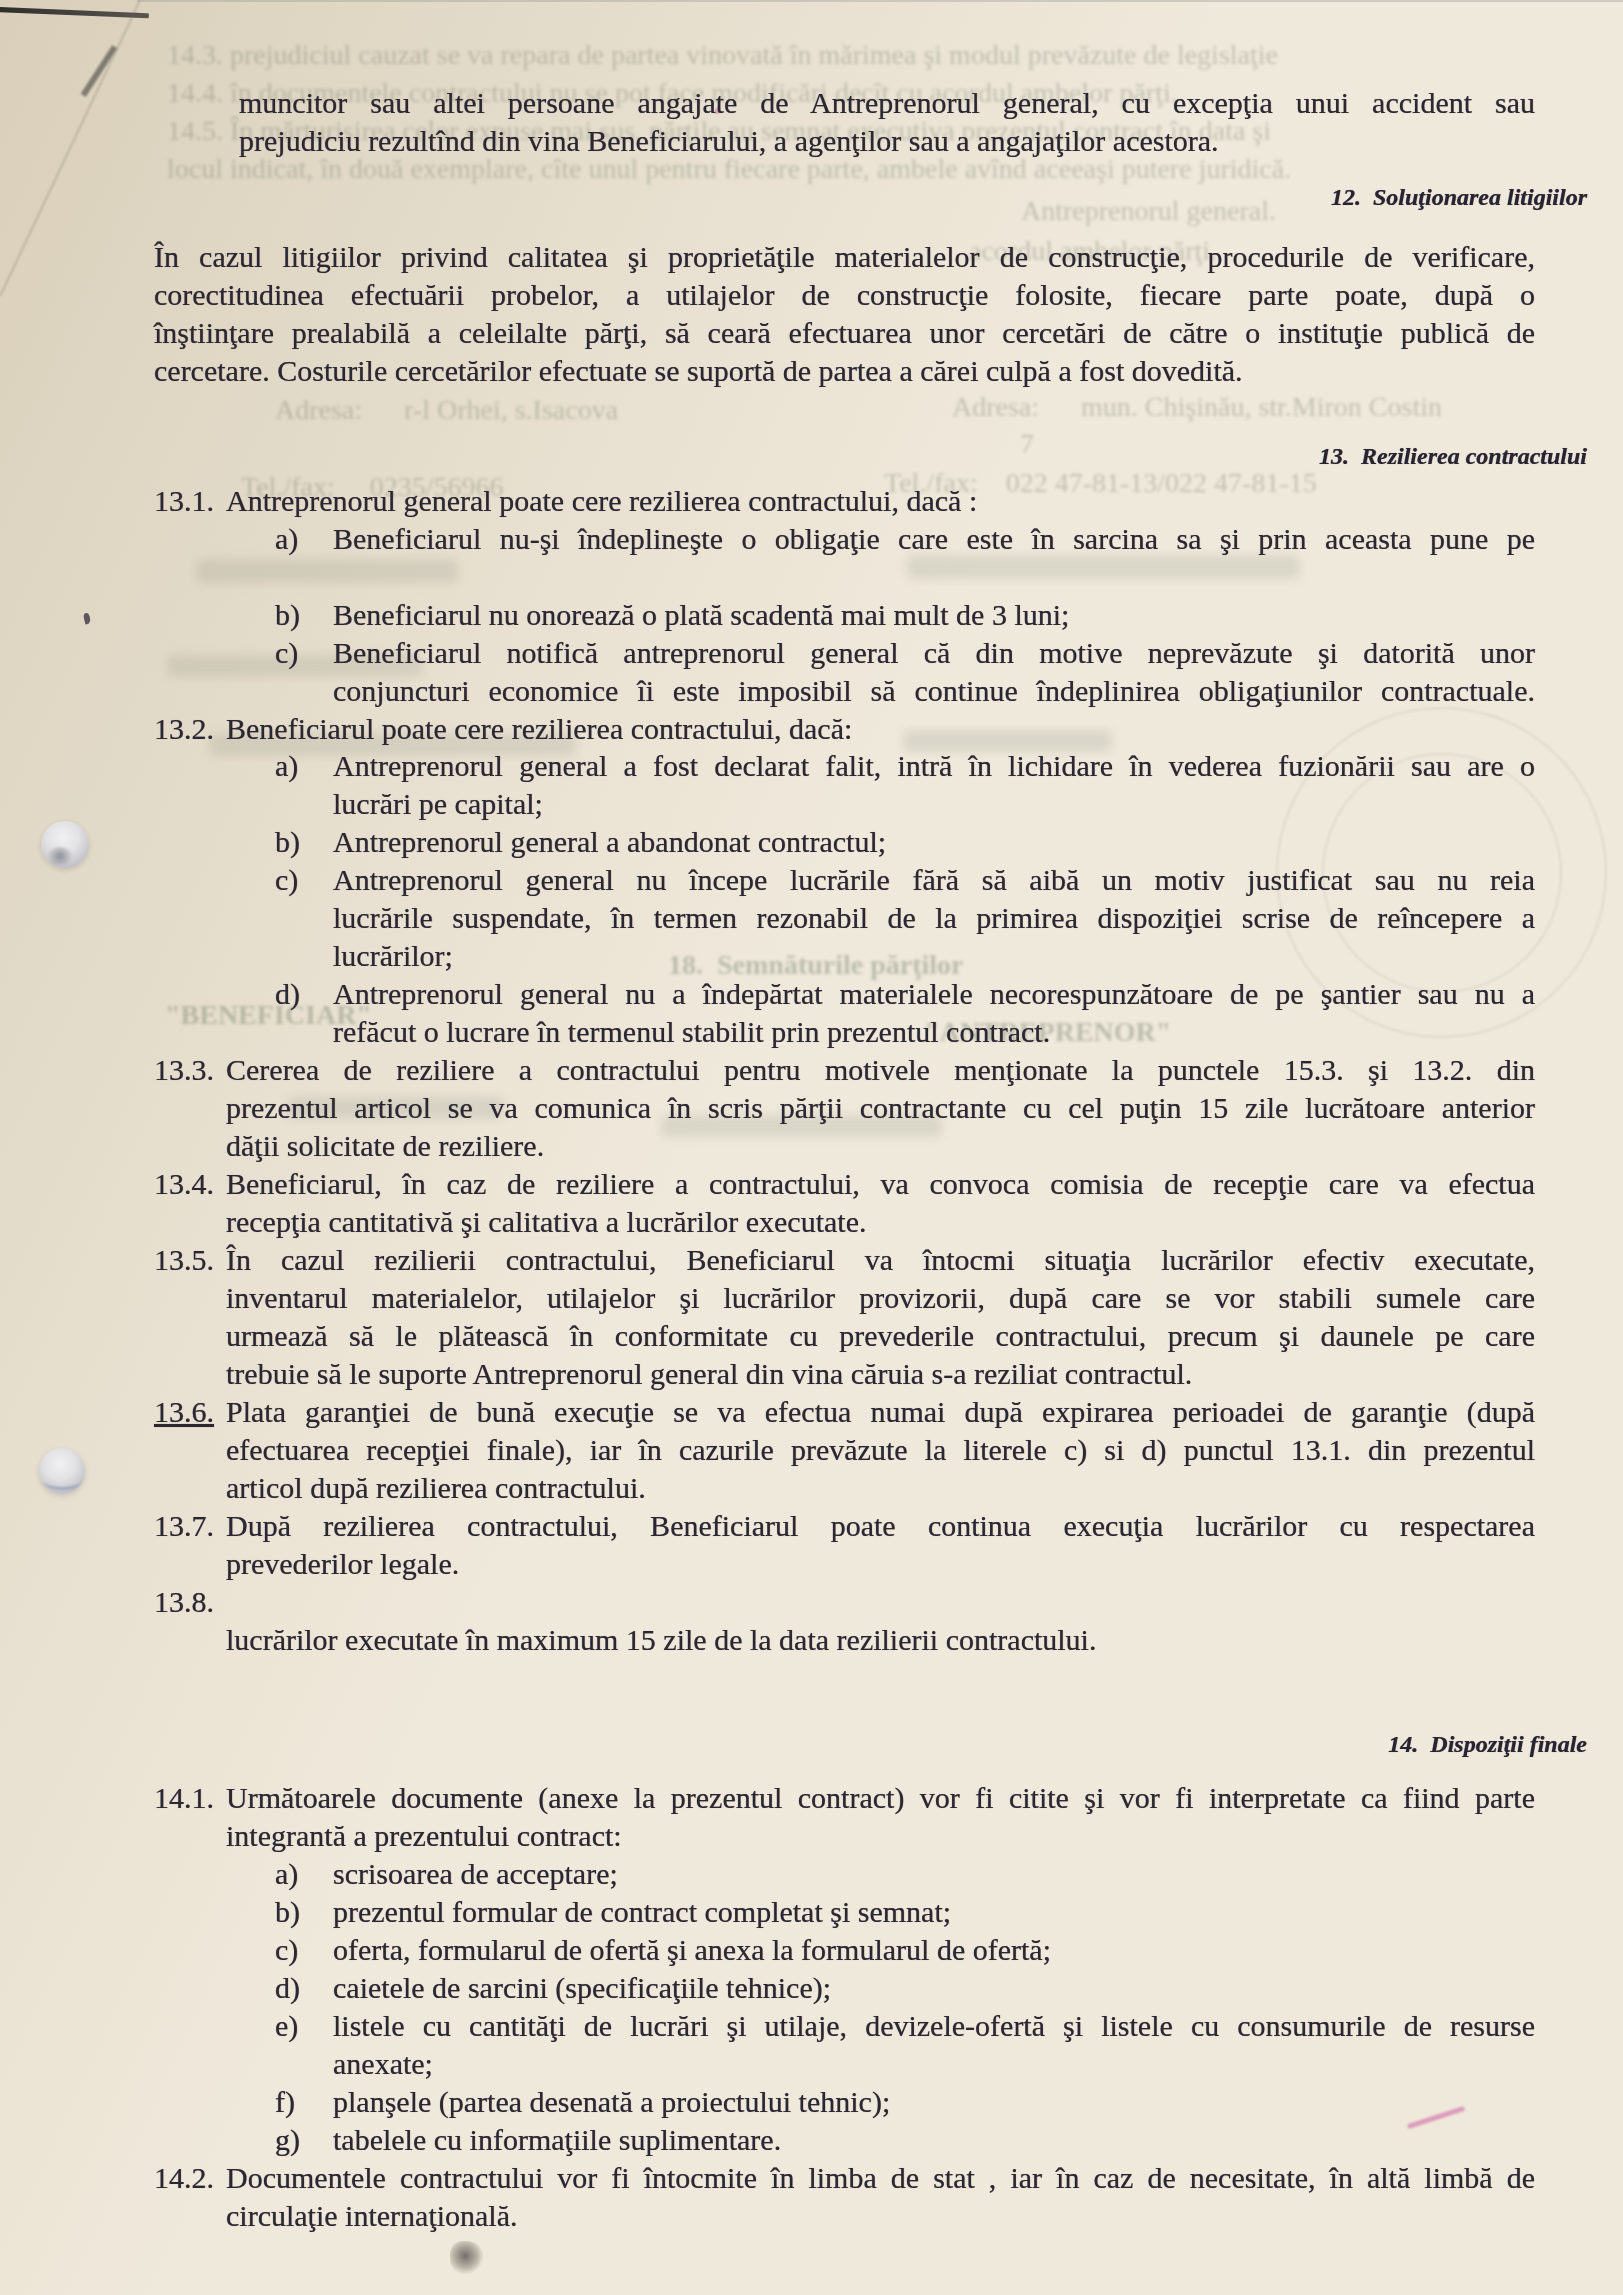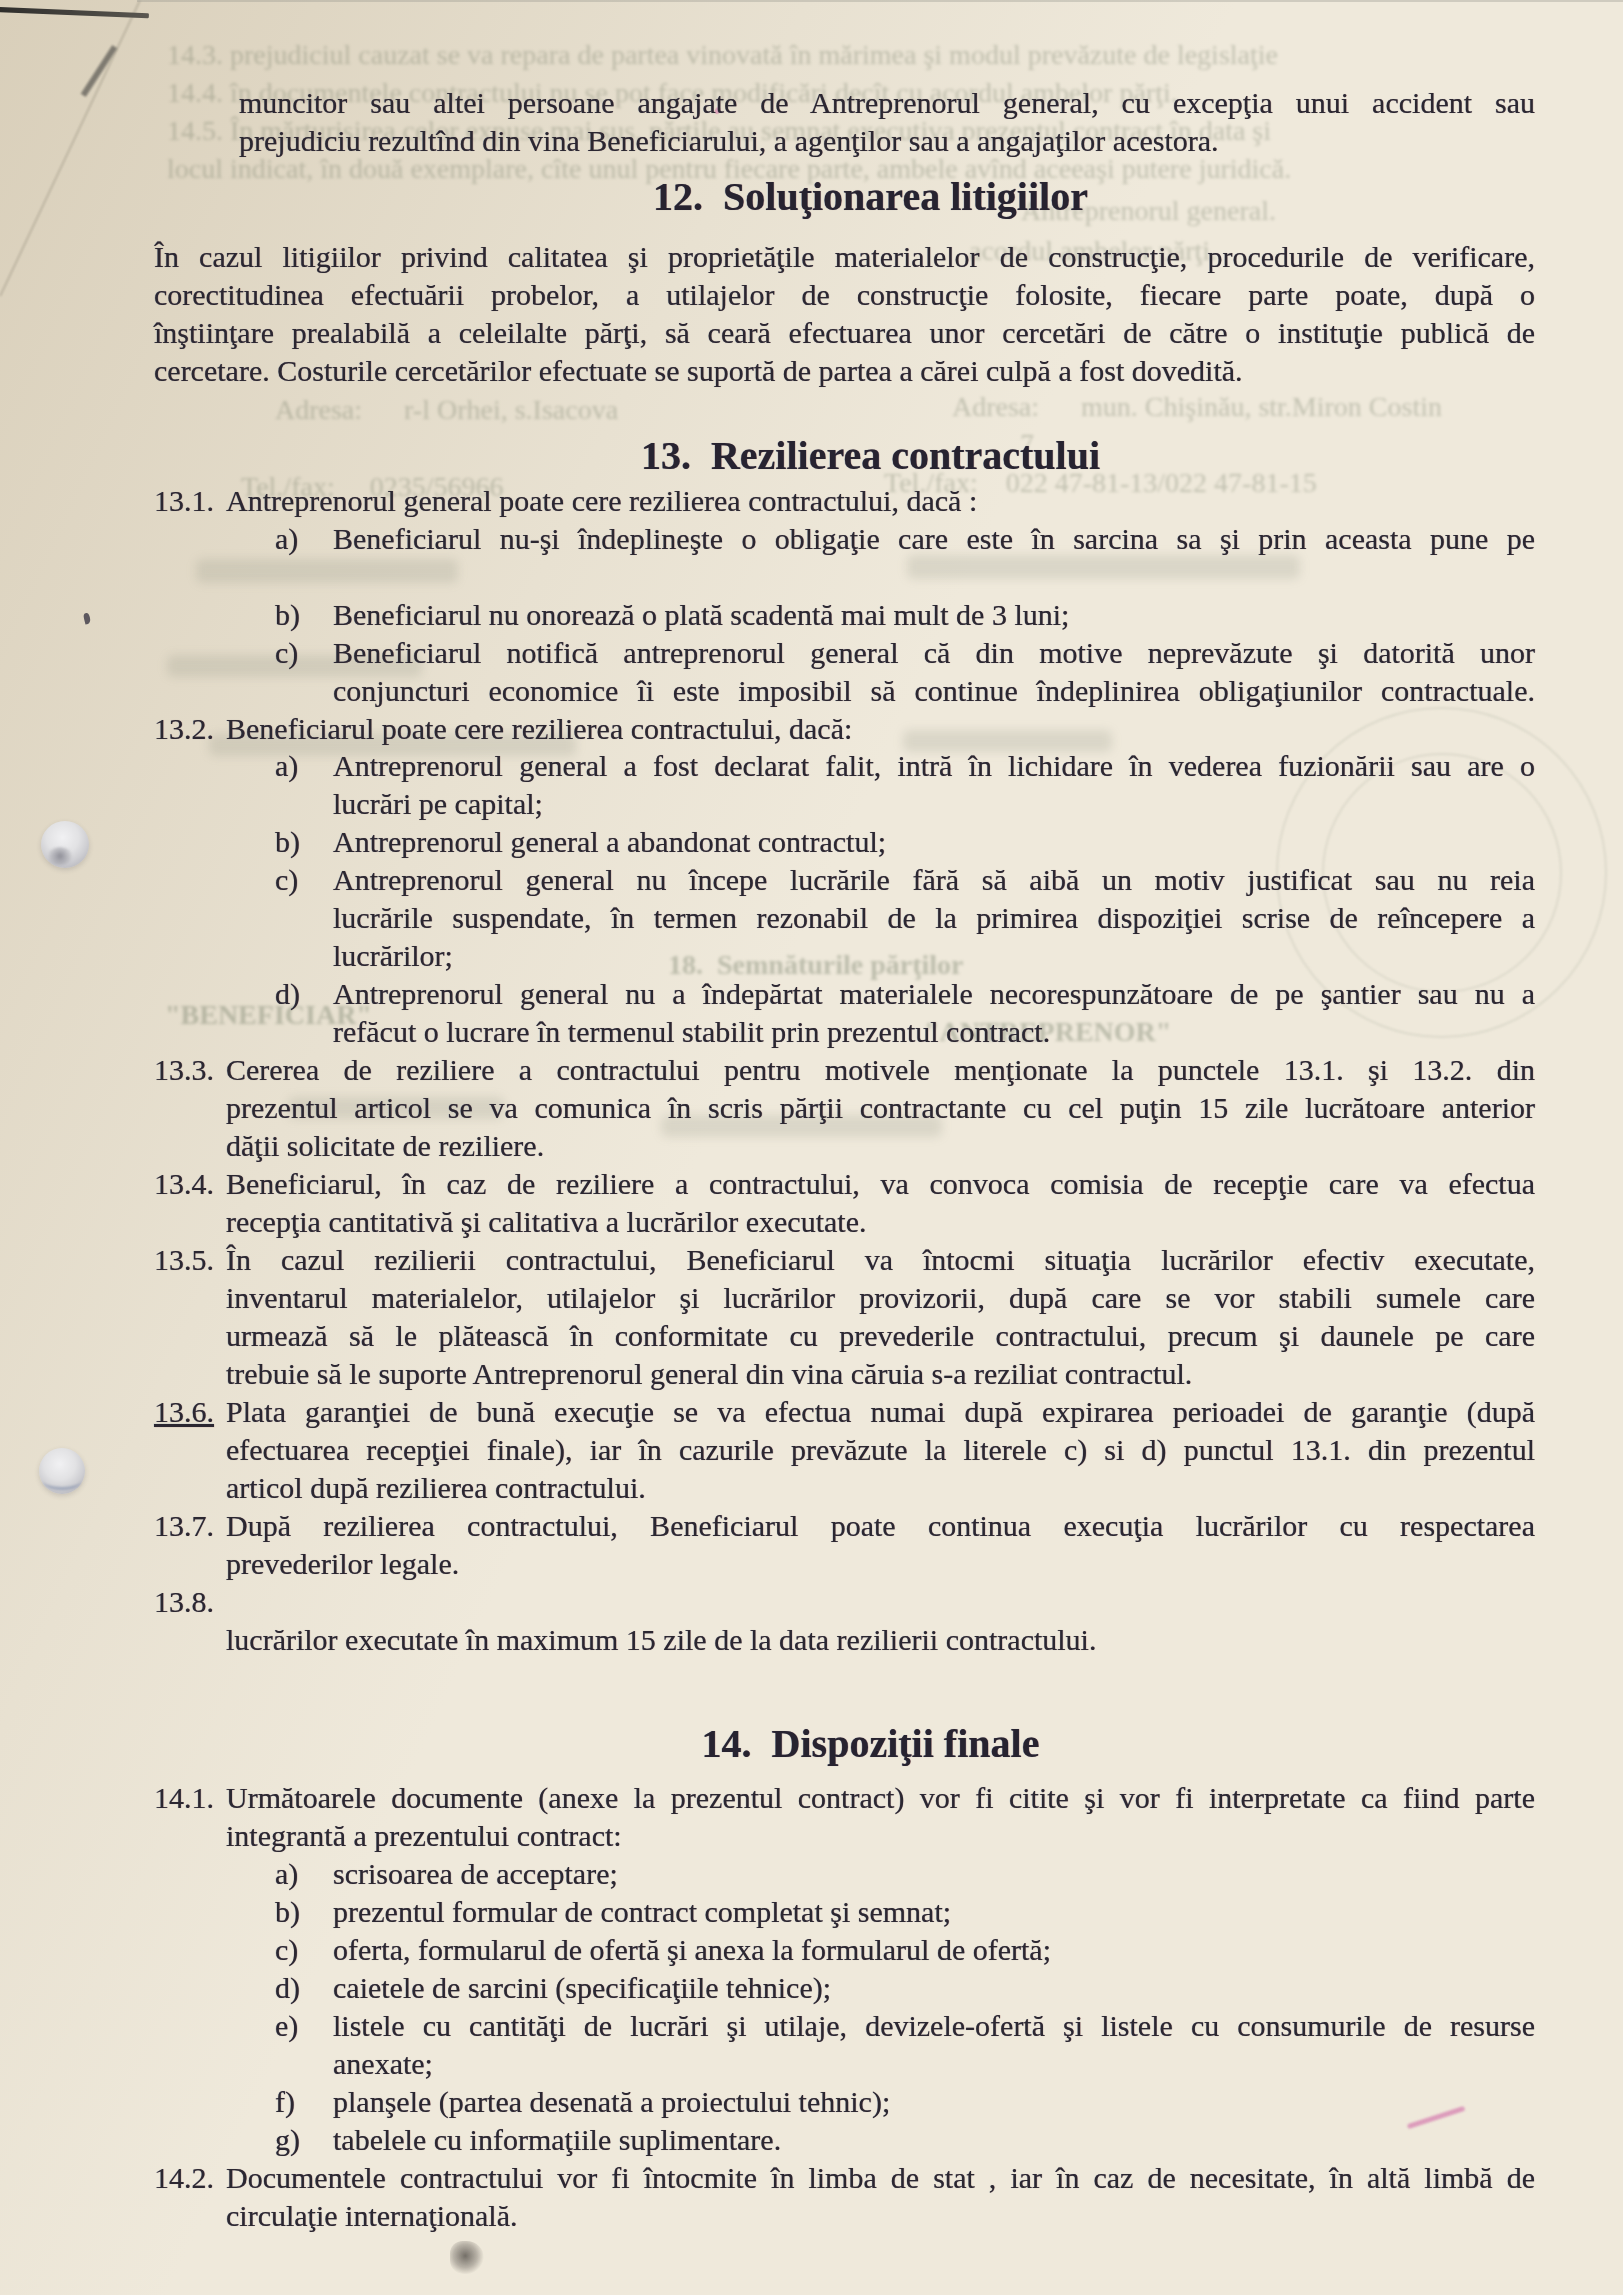--- a/index.html
+++ b/index.html
@@ -11,23 +11,23 @@
   .corner-dark-line{position:absolute;left:-2.6px;top:7.2px;width:152px;height:5.2px;border-radius:1.3px;
         background:linear-gradient(90deg,#2e2d2b,#5a5750);transform:rotate(2.4deg);transform-origin:left center;}
   .corner-streak{position:absolute;left:96px;top:42px;width:5.9px;height:58px;background:#6f6c64;
         transform:rotate(33deg);filter:blur(0.8px);opacity:.85;}
   .top-edge{position:absolute;left:137px;top:0;right:0;height:2px;background:rgba(150,148,140,.35);}
 
   
   .ln{position:absolute;font-size:30px;line-height:37px;color:#2b2731;white-space:nowrap;
       text-shadow:0.4px 0.3px 0 rgba(130,35,35,.25),-0.4px -0.3px 0 rgba(30,95,155,.25),0 0 0.7px rgba(40,35,55,.35);}
   .j{white-space:normal;text-align:justify;text-align-last:justify;}
-  .hd{position:absolute;left:154px;width:1433px;text-align:center;font-weight:bold;font-size:40px;
+  .hd{position:absolute;left:154px;width:1433px;text-align:right;font-weight:bold;font-size:24px;
       line-height:38px;color:#272330;white-space:pre;
-      text-shadow:0.5px 0.3px 0 rgba(130,35,35,.3),-0.5px -0.3px 0 rgba(30,95,155,.3),0 0 0.7px rgba(40,35,55,.4);}
+      text-shadow:0.5px 0.3px 0 rgba(130,35,35,.3),-0.5px -0.3px 0 rgba(30,95,155,.3),0 0 0.7px rgba(40,35,55,.4);font-style:italic;}
 
   
   .bleed{position:absolute;font-size:28px;line-height:33px;color:rgba(104,114,92,.60);
          filter:blur(1.6px);opacity:.55;white-space:pre;}
   .bleed-hd{font-weight:bold;color:rgba(98,110,88,.65);}
   .smear{position:absolute;background:rgba(118,126,106,.17);filter:blur(4.6px);border-radius:6.5px;}
   .ring{position:absolute;border:2px solid rgba(128,140,118,.15);border-radius:50%;filter:blur(1.3px);}
 
   
   .blob{position:absolute;border-radius:50%;
@@ -135,21 +135,21 @@
   <div class="ln" style="left:275px;top:861px;">c)</div>
   <div class="ln j" style="left:333px;top:861px;width:1202px;">Antreprenorul general nu începe lucrările fără să aibă un motiv justificat sau nu reia</div>
   <div class="ln j" style="left:333px;top:899px;width:1202px;">lucrările suspendate, în termen rezonabil de la primirea dispoziţiei scrise de reîncepere a</div>
   <div class="ln" style="left:333px;top:937px;">lucrărilor;</div>
 
   <div class="ln" style="left:275px;top:975px;">d)</div>
   <div class="ln j" style="left:333px;top:975px;width:1202px;">Antreprenorul general nu a îndepărtat materialele necorespunzătoare de pe şantier sau nu a</div>
   <div class="ln" style="left:333px;top:1013px;">refăcut o lucrare în termenul stabilit prin prezentul contract.</div>
 
   <div class="ln" style="left:154px;top:1051px;">13.3.</div>
-  <div class="ln j" style="left:226px;top:1051px;width:1309px;">Cererea de reziliere a contractului pentru motivele menţionate la punctele 13.1. şi 13.2. din</div>
+  <div class="ln j" style="left:226px;top:1051px;width:1309px;">Cererea de reziliere a contractului pentru motivele menţionate la punctele 15.3. şi 13.2. din</div>
   <div class="ln j" style="left:226px;top:1089px;width:1309px;">prezentul articol se va comunica în scris părţii contractante cu cel puţin 15 zile lucrătoare anterior</div>
   <div class="ln" style="left:226px;top:1127px;">dăţii solicitate de reziliere.</div>
 
   <div class="ln" style="left:154px;top:1165px;">13.4.</div>
   <div class="ln j" style="left:226px;top:1165px;width:1309px;">Beneficiarul, în caz de reziliere a contractului, va convoca comisia de recepţie care va efectua</div>
   <div class="ln" style="left:226px;top:1203px;">recepţia cantitativă şi calitativa a lucrărilor executate.</div>
 
   <div class="ln" style="left:154px;top:1241px;">13.5.</div>
   <div class="ln j" style="left:226px;top:1241px;width:1309px;">În cazul rezilierii contractului, Beneficiarul va întocmi situaţia lucrărilor efectiv executate,</div>
   <div class="ln j" style="left:226px;top:1279px;width:1309px;">inventarul materialelor, utilajelor şi lucrărilor provizorii, după care se vor stabili sumele care</div>

